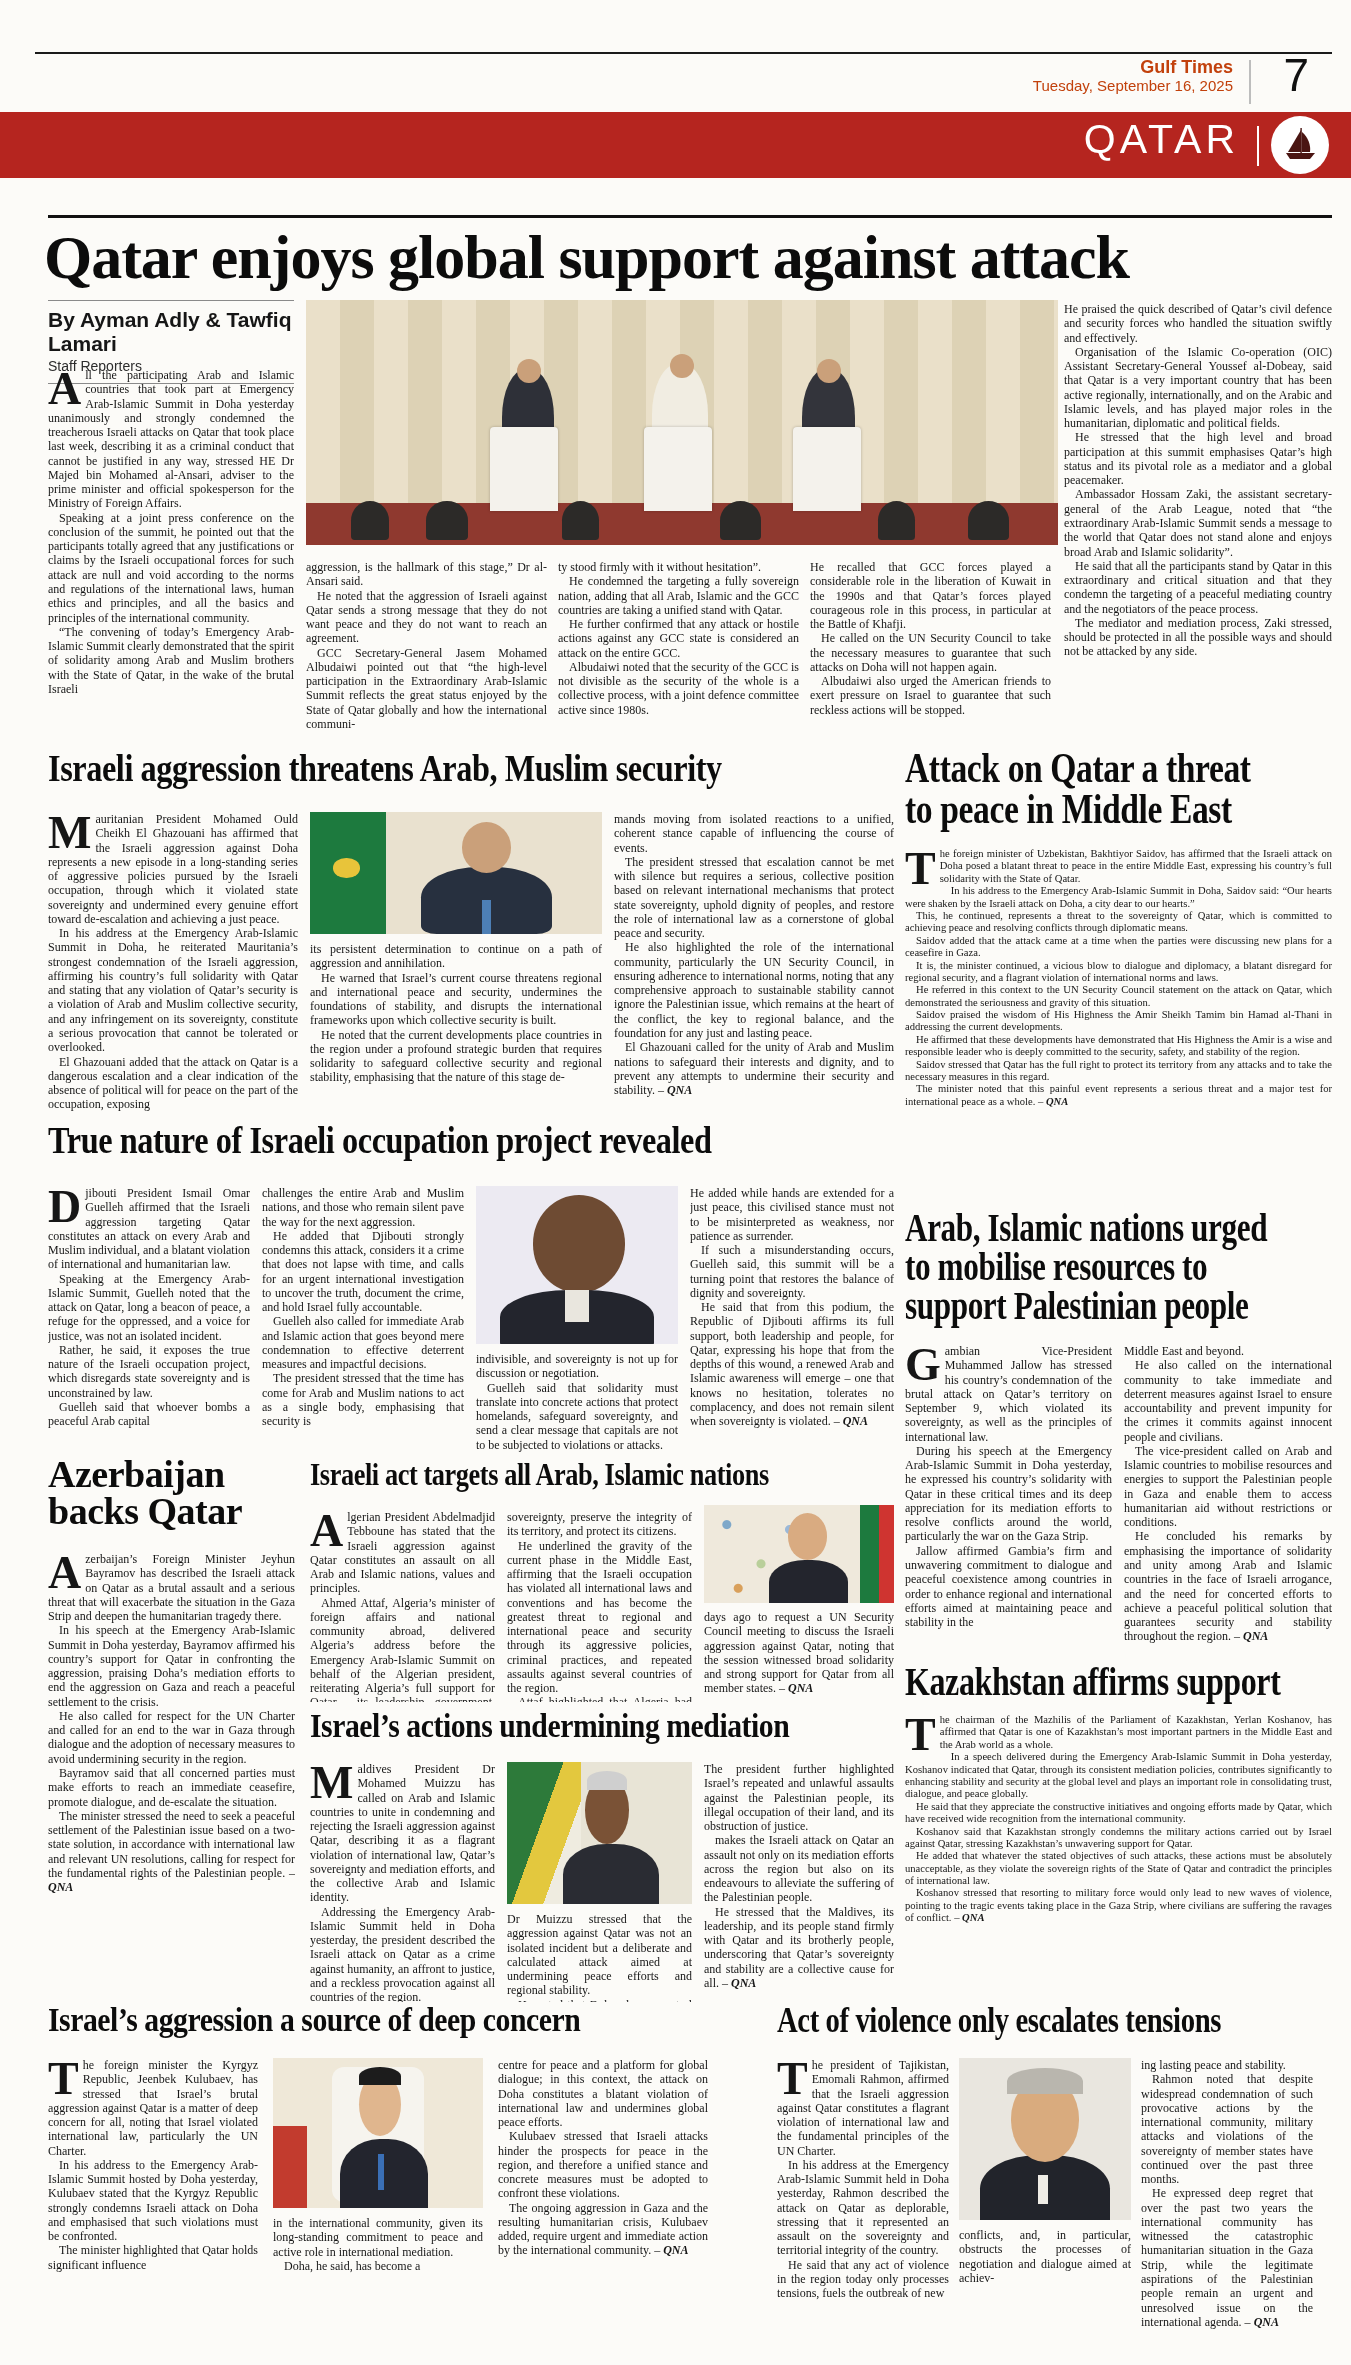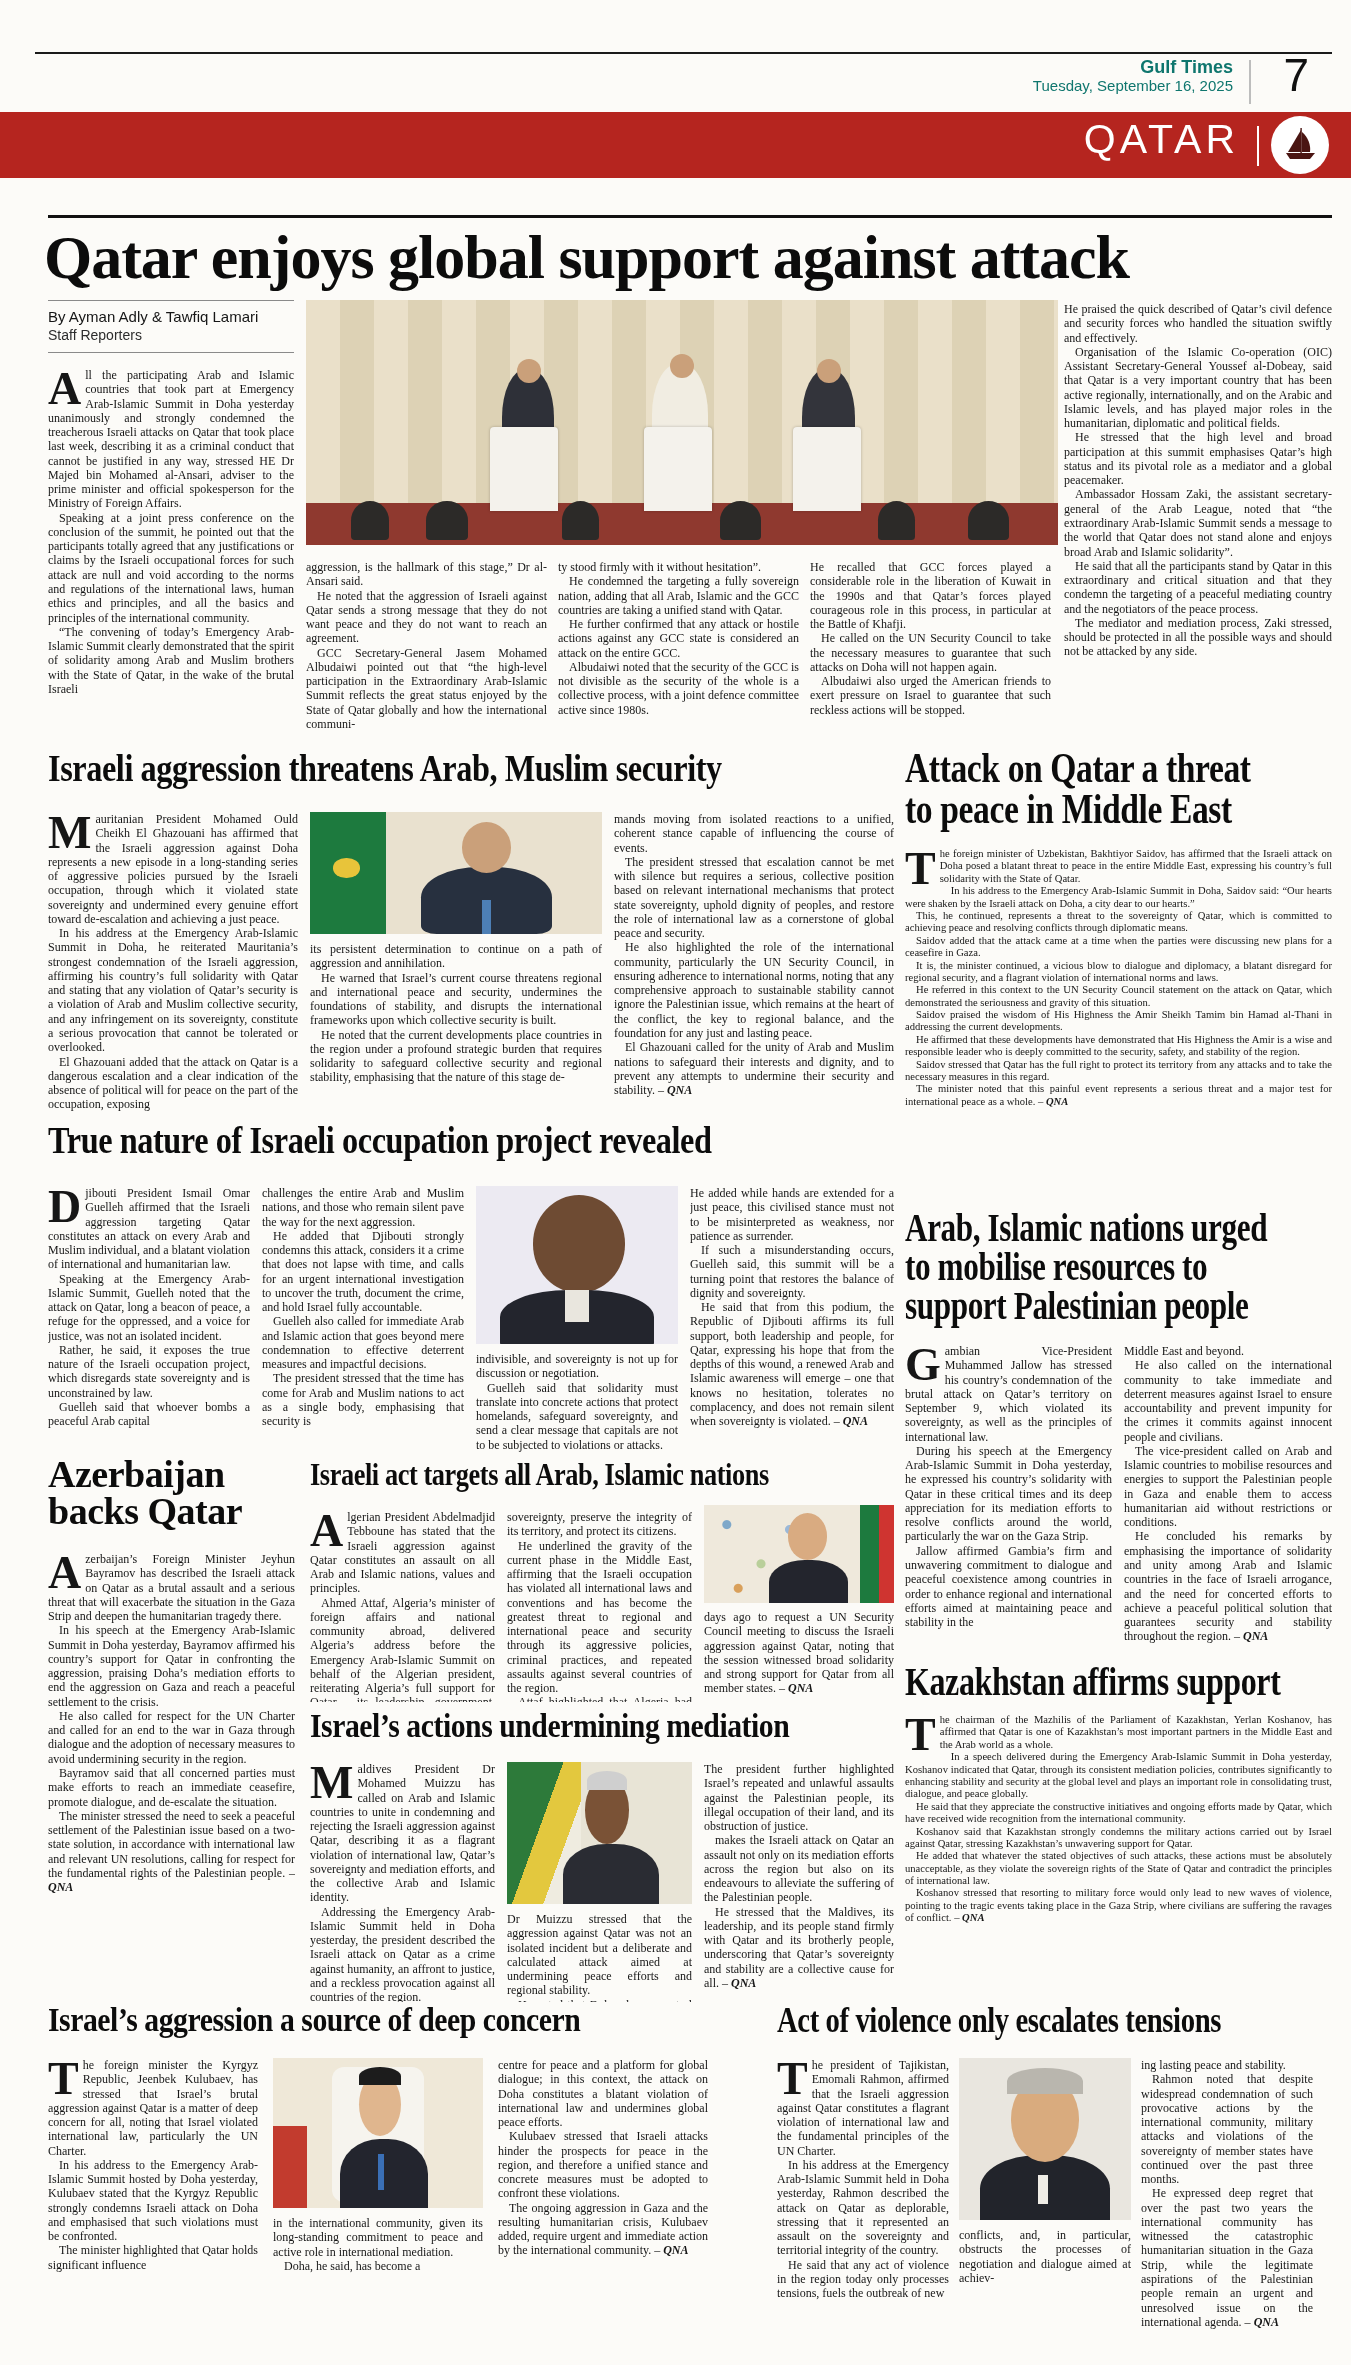--- a/index.html
+++ b/index.html
@@ -1,40 +1,40 @@
 <!DOCTYPE html>
 <html><head>
 <meta charset="utf-8">
 <style>
   html,body{margin:0;padding:0;background:#888;}
   .page{position:relative;width:1351px;height:2365px;background:#fcfbf8;margin:0 auto;
         font-family:"Liberation Serif",serif;color:#161616;overflow:hidden;}
   .abs{position:absolute;}
   .toprule{height:2px;background:#1a1a1a;}
   
-  .mast{font-family:"Liberation Sans",sans-serif;text-align:right;line-height:1.1;color:#0f766e;}
+  .mast{font-family:"Liberation Sans",sans-serif;text-align:right;line-height:1.1;color:#c2410c;}
   .mast .pub{font-weight:bold;font-size:18px;letter-spacing:0;}
   .mast .date{font-size:15px;}
   .pgnum{font-family:"Liberation Sans",sans-serif;font-size:46px;color:#111;}
   .mastdiv{width:2px;background:#bdbdbd;}
   
   .banner{left:0;top:112px;width:1351px;height:66px;}
   .banner .qatar{position:absolute;right:112px;top:4px;color:#fff;
       font-family:"Liberation Sans",sans-serif;font-weight:normal;font-size:41px;letter-spacing:4px;}
   .banner .bdiv{position:absolute;right:92px;top:14px;width:2px;height:40px;background:#fff;}
   .banner .oval{position:absolute;right:22px;top:4px;width:58px;height:58px;background:#fff;border-radius:50%;
       display:flex;align-items:center;justify-content:center;}
   
   .hl{font-weight:bold;font-size:62px;letter-spacing:-1px;white-space:nowrap;color:#0c0c0c;}
   .h2{font-weight:bold;color:#0c0c0c;transform-origin:left top;line-height:0.98;letter-spacing:-0.5px;}
   .h2 div{white-space:nowrap;}
   
   .byl{border-top:1px solid #8a8a8a;border-bottom:1px solid #8a8a8a;padding:7px 0 9px 0;
        font-family:"Liberation Sans",sans-serif;}
-  .byl .by{font-weight:normal;font-size:15px;}
+  .byl .by{font-weight:bold;font-size:21px;}
   .byl .role{font-size:14px;color:#2c2c2c;margin-top:2px;}
   
   .col{font-size:12px;line-height:1.19;text-align:justify;overflow:hidden;}
   .col.small{font-size:10.6px;line-height:1.17;}
   .col p{margin:0;text-indent:11px;}
   .col p:first-child{text-indent:0;}
   .dropcap{float:left;font-weight:bold;font-size:46px;line-height:0.8;padding:3px 4px 0 0;}
   
   .ph{position:absolute;overflow:hidden;background:#e6decb;}
   .ph *{position:absolute;}

